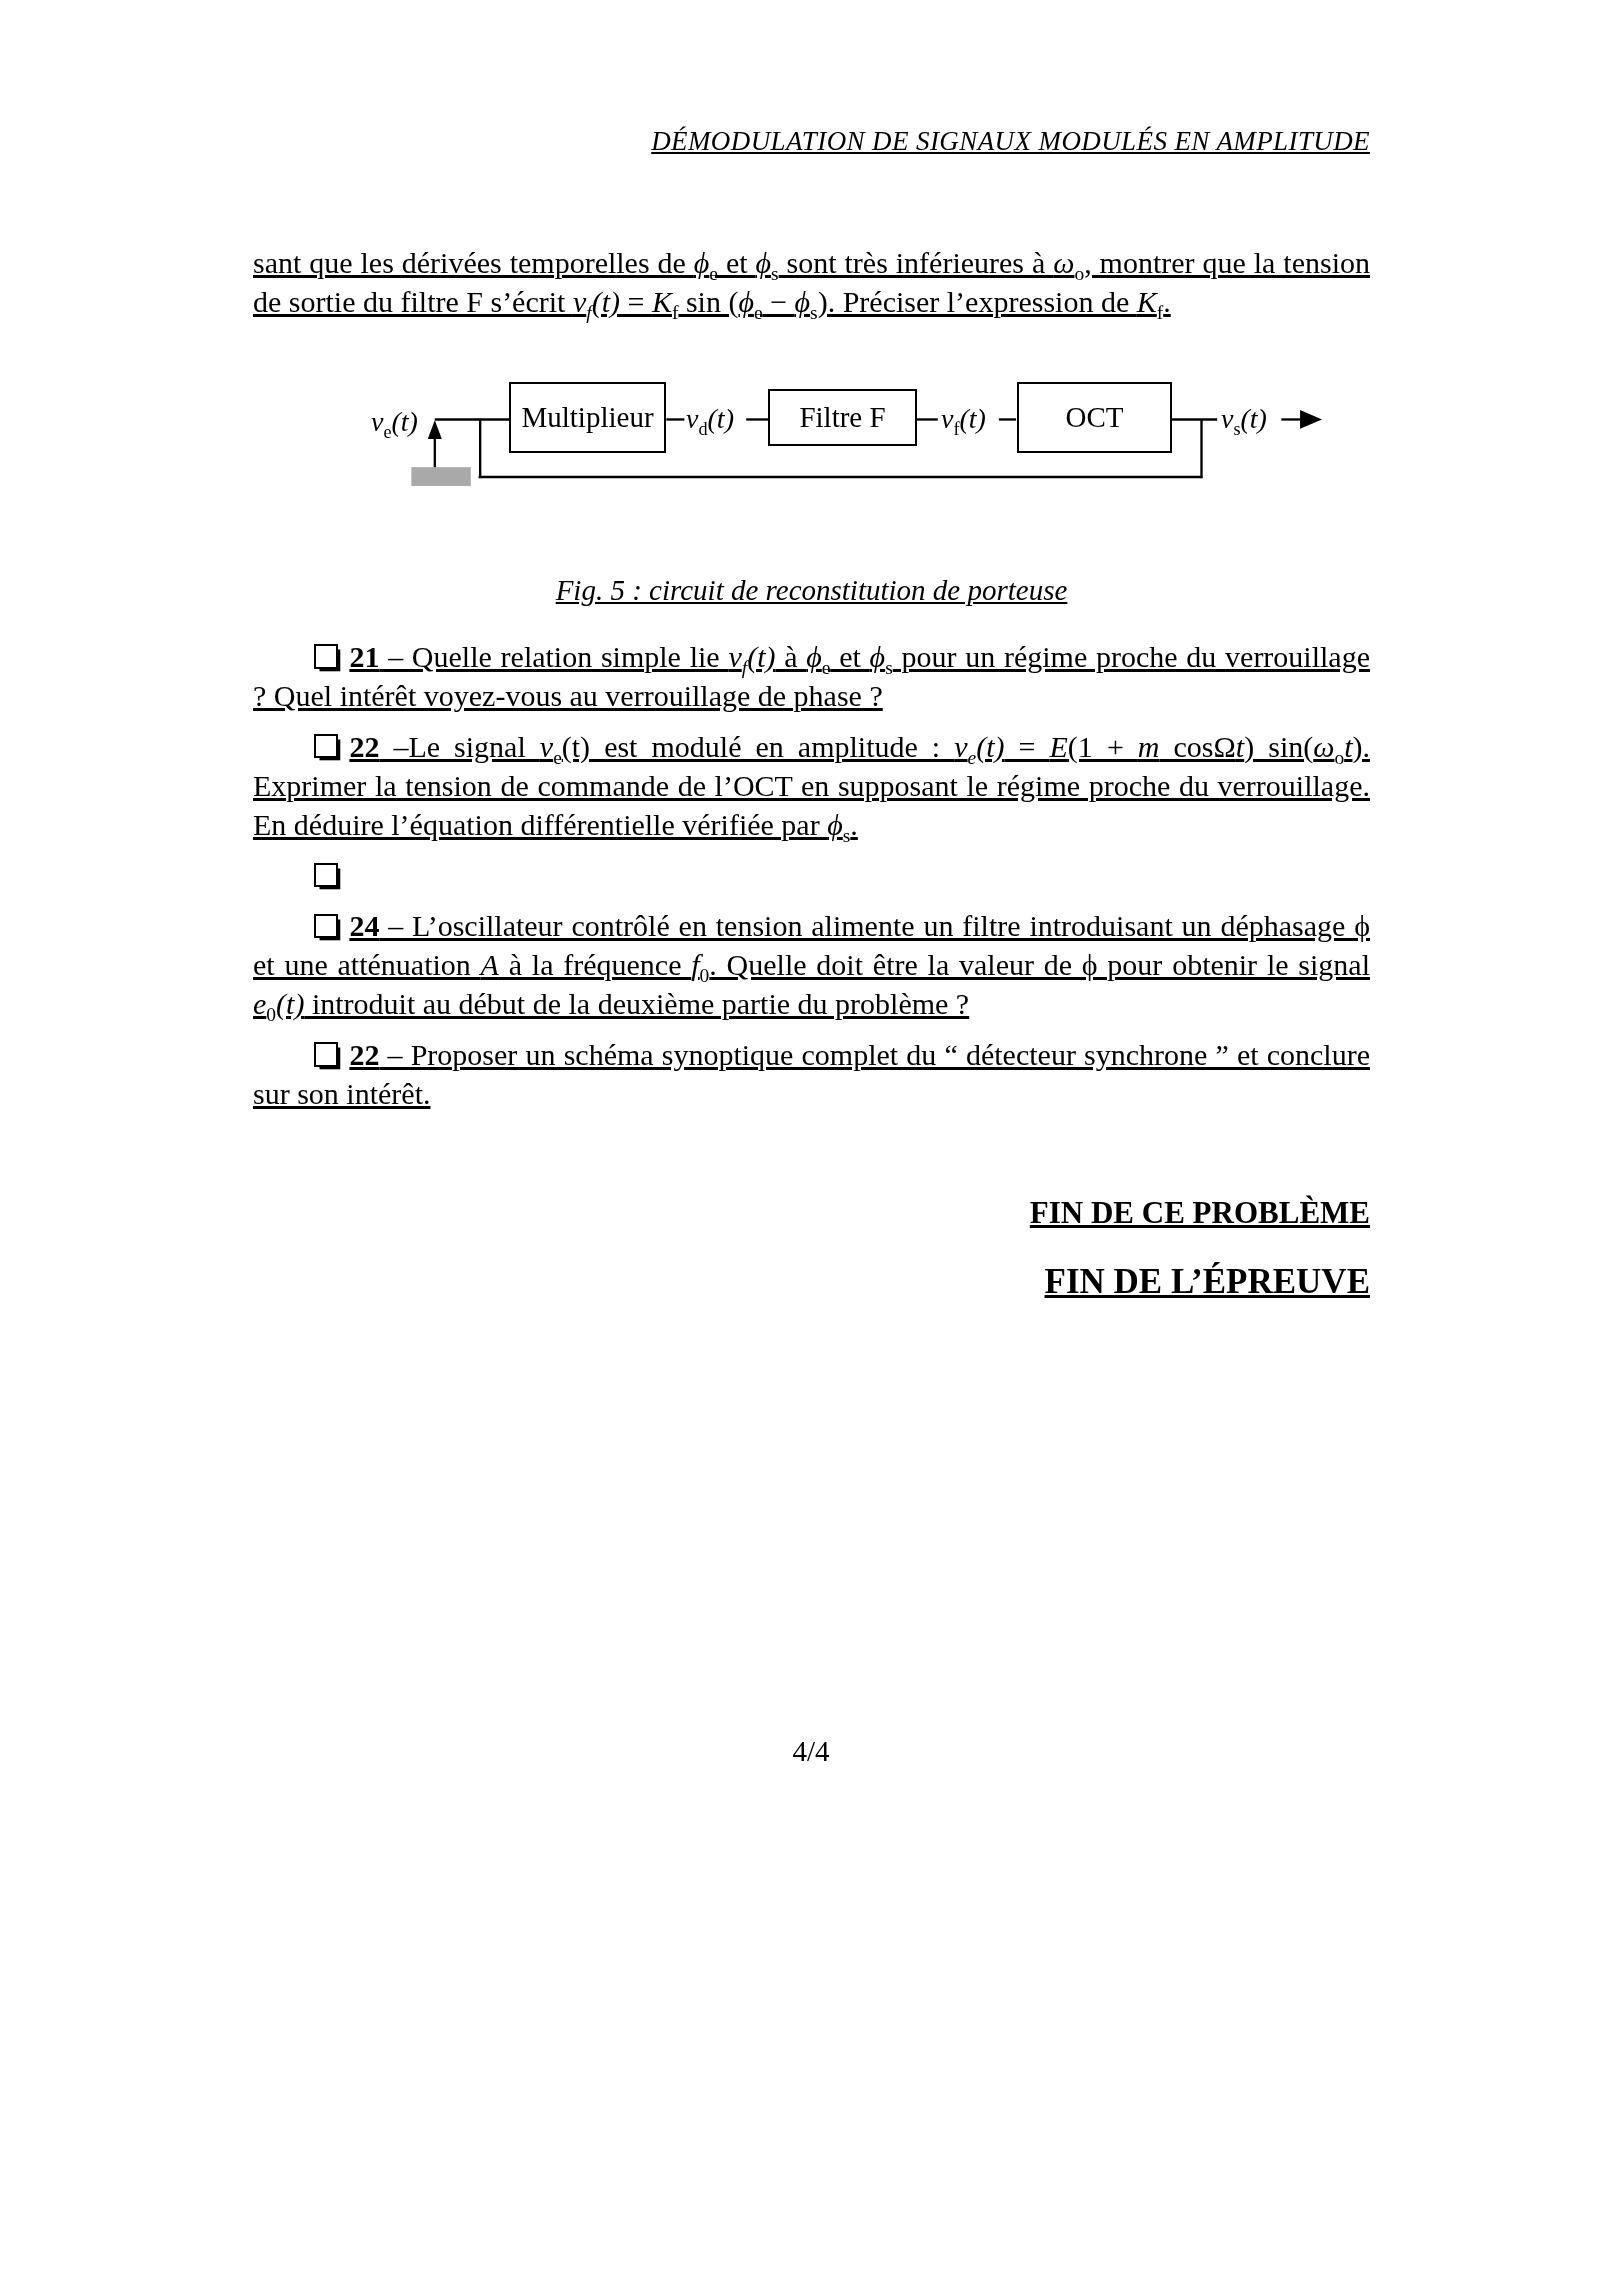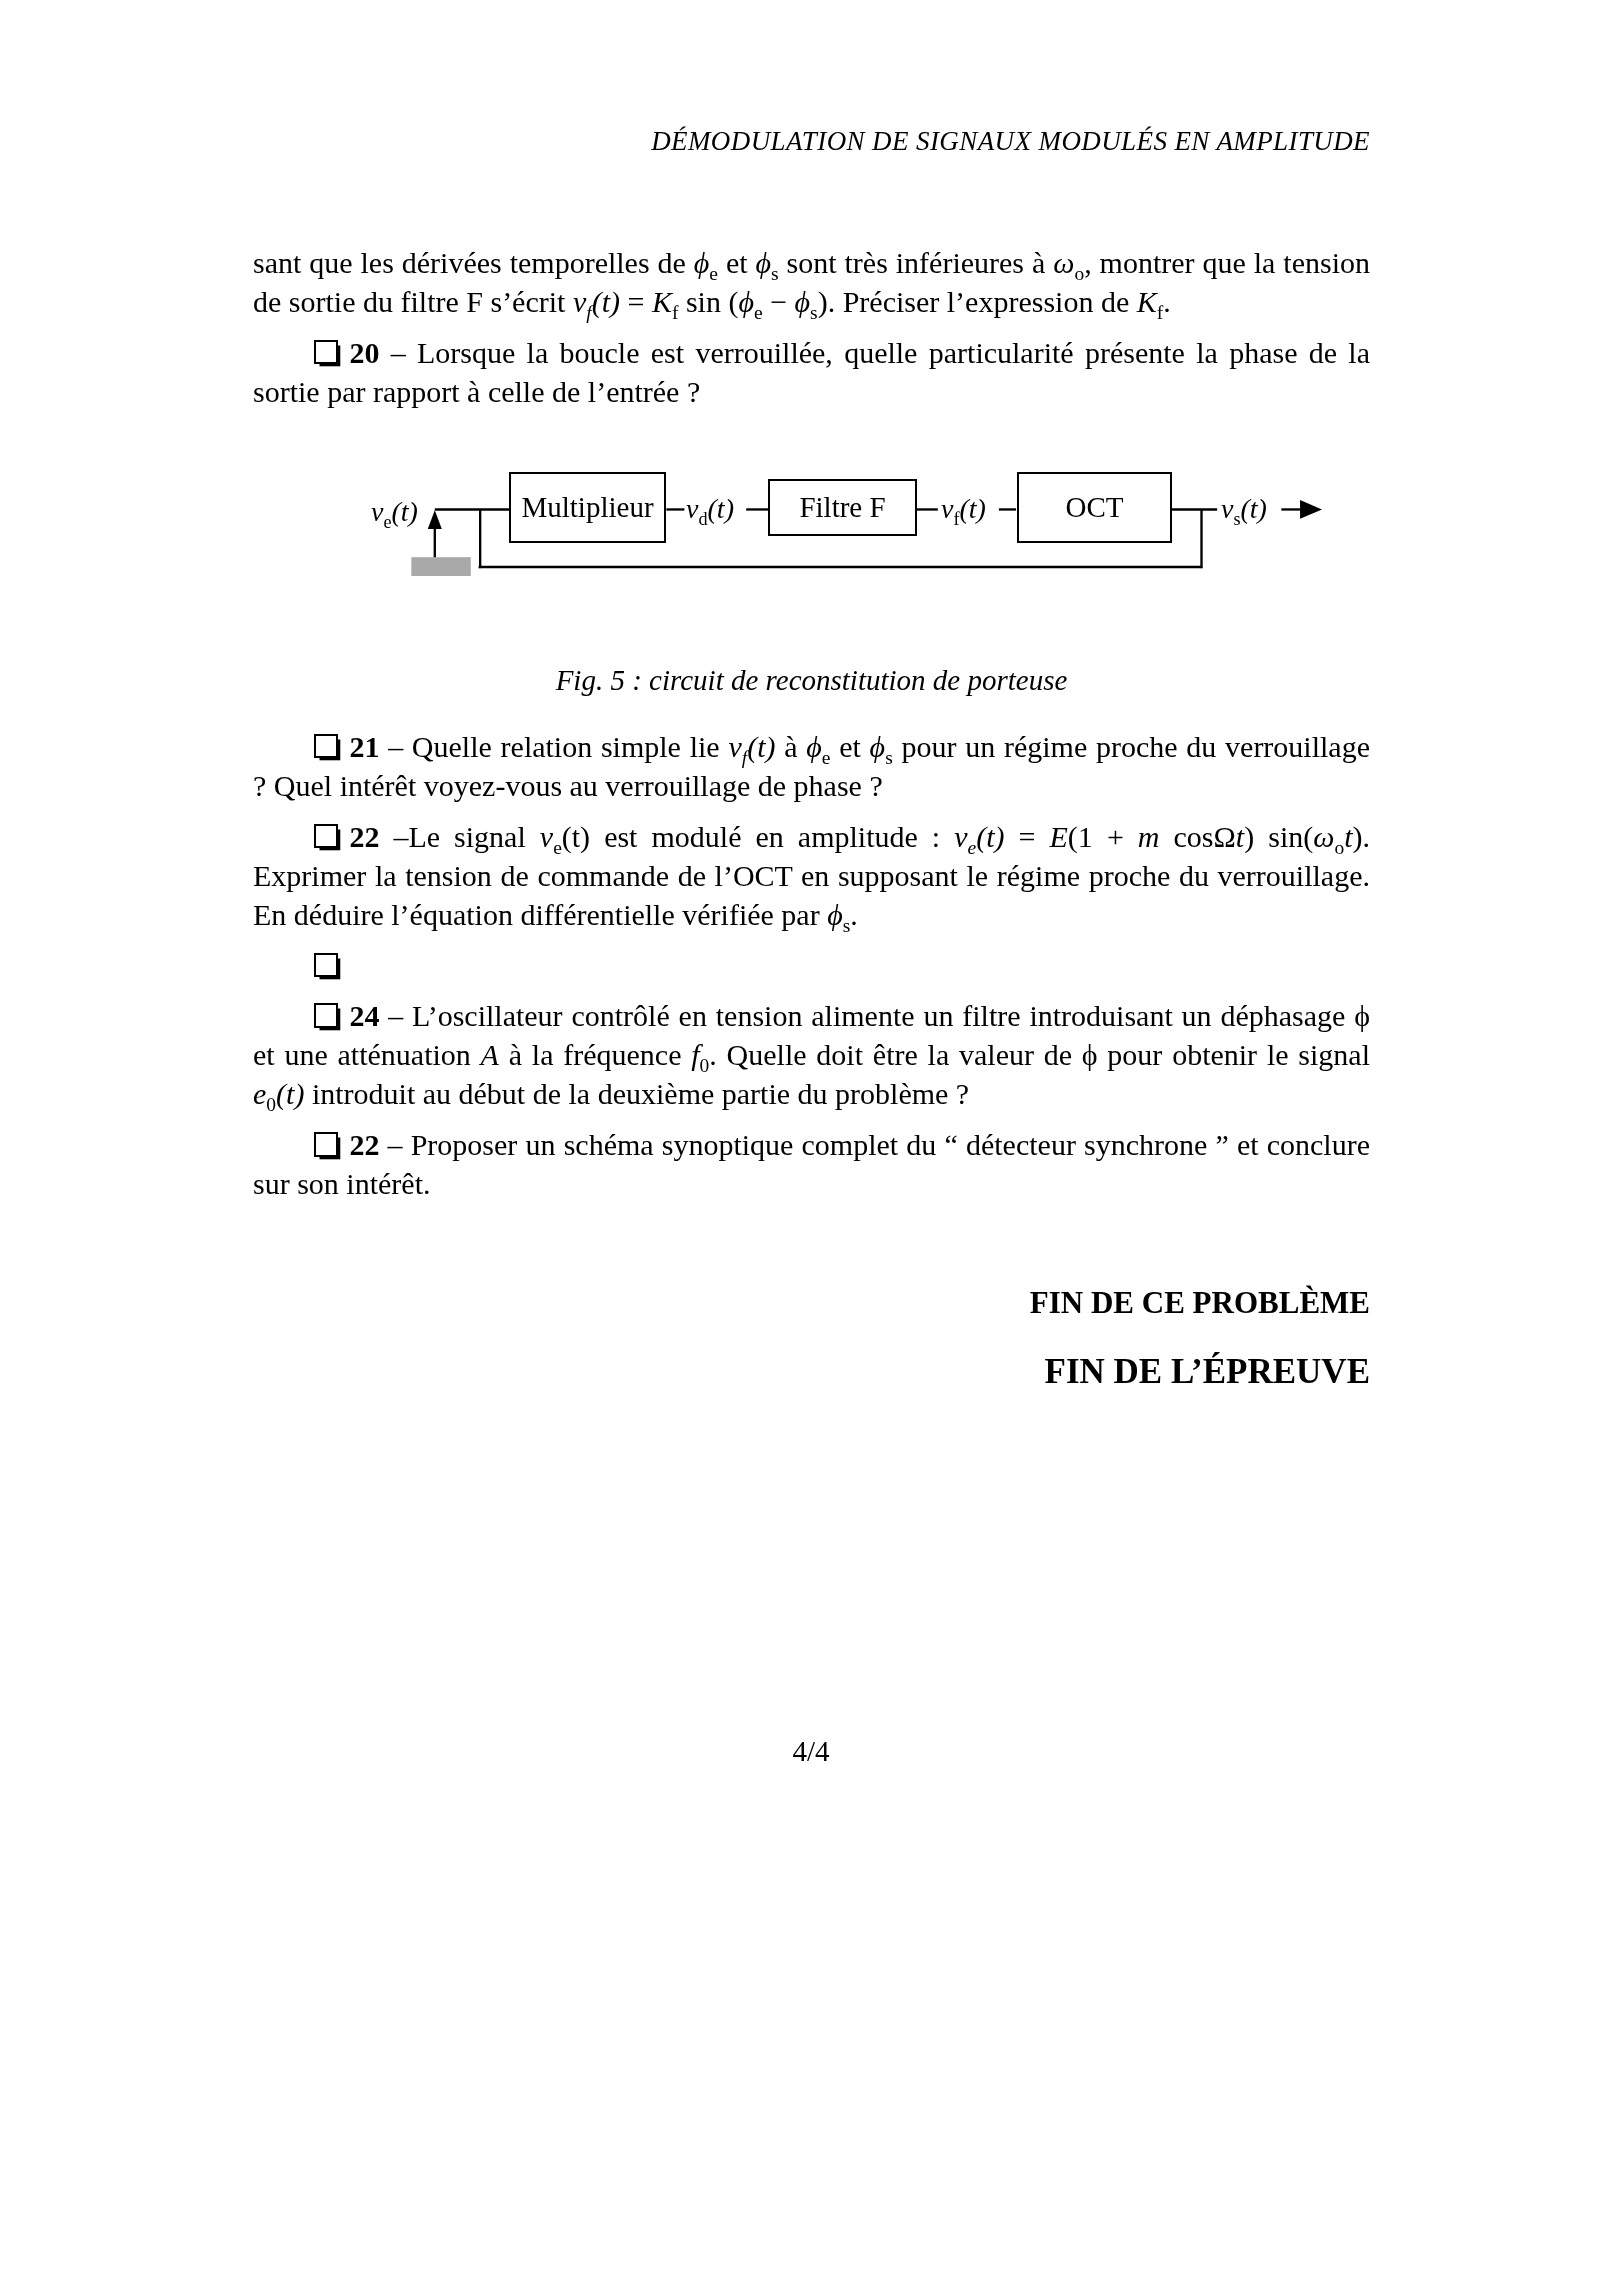--- a/index.html
+++ b/index.html
@@ -7,20 +7,21 @@
     position:relative;
     width:1622px; height:1850px;
     background:#ffffff;
     color:#000;
     font-family:"Liberation Serif","DejaVu Serif",serif;
     font-size:30px;
     line-height:39px;
     box-sizing:border-box;
     padding:126px 252px 0 253px;
     overflow:hidden;
+    text-decoration:underline;
   }
   .running-header {
     text-align:right;
     font-style:italic;
     font-size:27px;
     line-height:31px;
     letter-spacing:0.4px;
   }
   p { margin:0; }
   .para { margin-top:11.8px; text-align:justify; }
@@ -97,21 +98,20 @@
 </style>
 </head>
 <body>
 
 <div class="page">
 
   <div class="running-header">DÉMODULATION DE SIGNAUX MODULÉS EN AMPLITUDE</div>
 
   <p class="para intro">sant que les dérivées temporelles de <i>ϕ</i><sub>e</sub> et <i>ϕ</i><sub>s</sub> sont très inférieures à <i>ω</i><sub>o</sub>, montrer que la tension de sortie du filtre F s’écrit <i>v<sub>f</sub>(t)</i> = <i>K</i><sub>f</sub> sin (<i>ϕ</i><sub>e</sub> − <i>ϕ</i><sub>s</sub>). Préciser l’expression de <i>K</i><sub>f</sub>.</p>
 
-  <p class="para indent"><span class="qbox"></span><span><b>20</b> – Lorsque la boucle est verrouillée, quelle particularité présente la phase de la sortie par rapport à celle de l’entrée ?</span></p>
 
   <div class="diagram">
     <svg width="1117" height="133" viewBox="0 0 1423 170">
 
       <rect x="200" y="114" width="76" height="24" fill="#a9a9a9"></rect>
 
       <line x1="230" y1="114" x2="230" y2="72" stroke="#000" stroke-width="3"></line>
       <polygon points="230,54 221,78 239,78" fill="#000"></polygon>
 
       <line x1="230" y1="53" x2="329" y2="53" stroke="#000" stroke-width="3"></line>

